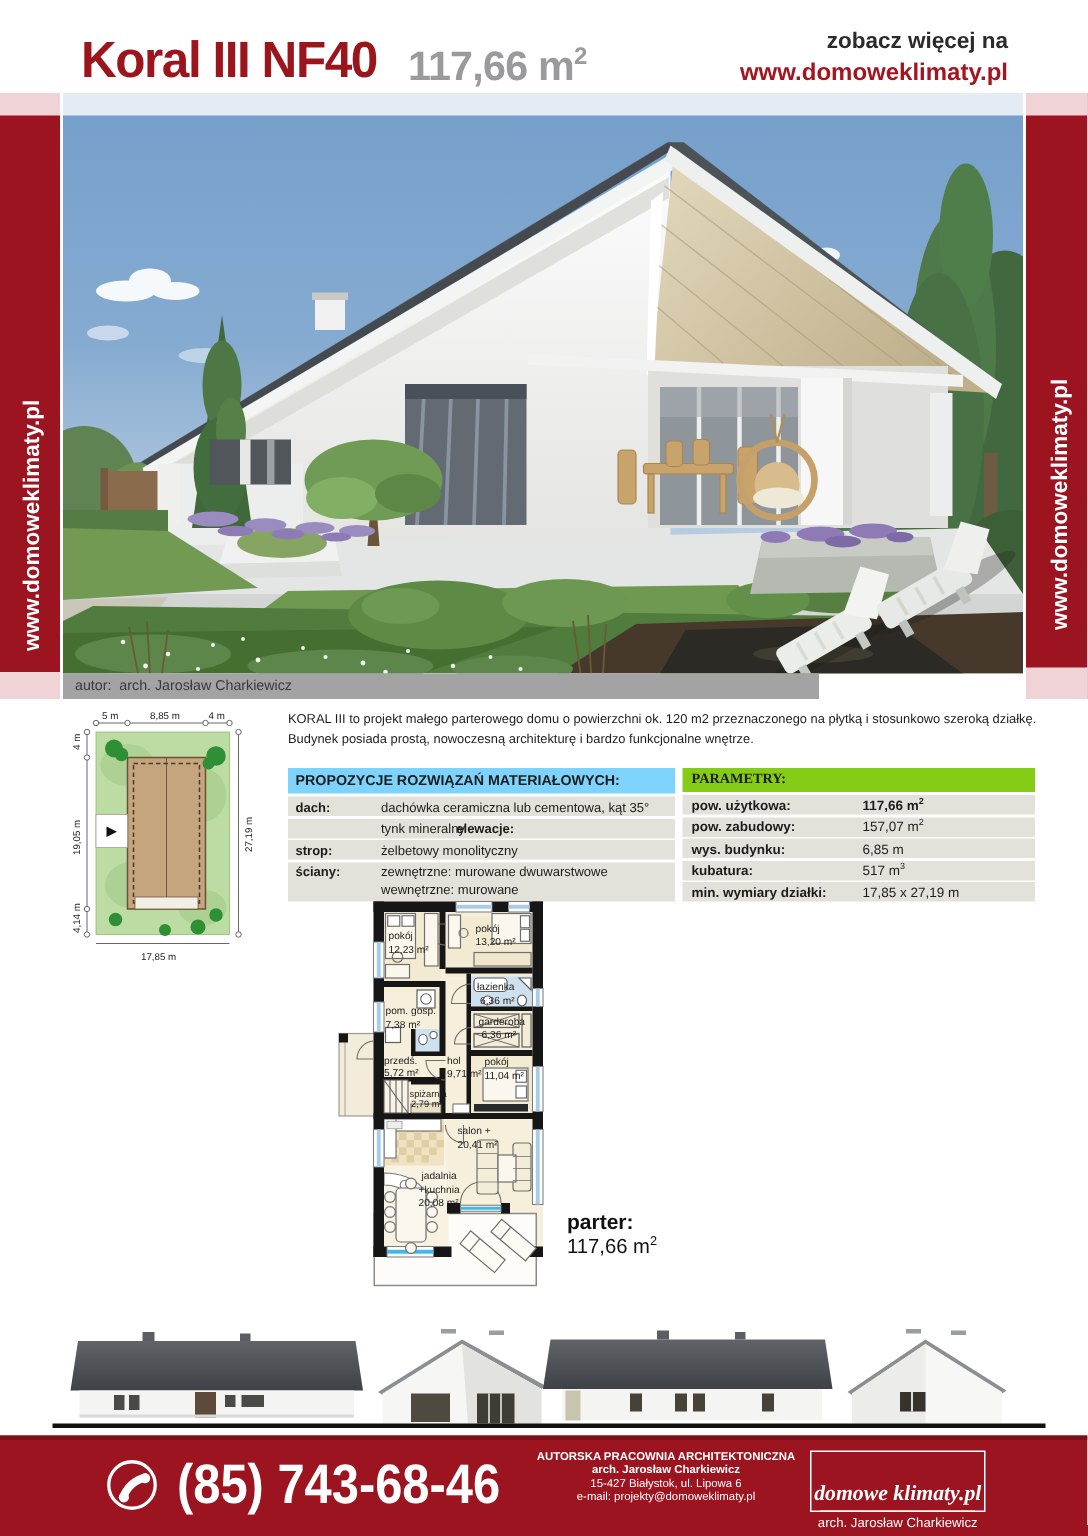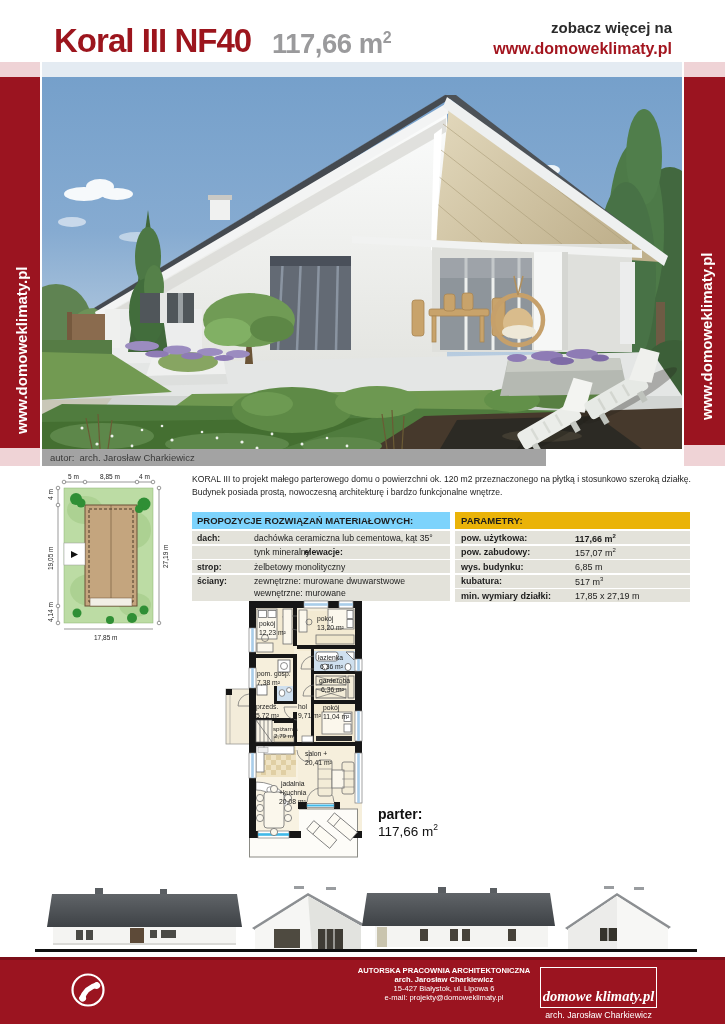--- a/index.html
+++ b/index.html
@@ -310,21 +310,21 @@
 
   <div style="background:#e3e2da;font-size:8.7px;color:#1c1c1c;padding:1.5px 0 1.5px 5px;margin-bottom:1.5px;text-align:center;"><b>elewacje:</b><span style="position:absolute;left:62px;">tynk mineralny</span></div>
 
   <div style="background:#e3e2da;font-size:8.7px;color:#1c1c1c;padding:1.5px 0 1.5px 5px;margin-bottom:1.5px;"><b>strop:</b><span style="position:absolute;left:62px;">żelbetowy monolityczny</span></div>
 
   <div style="background:#e3e2da;font-size:8.7px;color:#1c1c1c;padding:1.5px 0 1.5px 5px;line-height:11.5px;"><b>ściany:</b><span style="position:absolute;left:62px;">zewnętrzne: murowane dwuwarstwowe<br>wewnętrzne: murowane</span><br>&nbsp;</div>
 </div>
 
 <div class="abs" style="left:455px;top:512px;width:235px;">
 
-  <div style="background:#eab308;font-weight:bold;font-size:9.5px;color:#1c1c1c;padding:3px 0 3px 6px;margin-bottom:2px;">PARAMETRY:</div>
+  <div style="background:#84cc16;font-weight:bold;font-size:9.5px;color:#1c1c1c;padding:3px 0 3px 6px;margin-bottom:2px;font-family:Liberation Serif, serif;">PARAMETRY:</div>
 
   <div style="background:#e3e2da;font-size:9px;color:#1c1c1c;padding:1.5px 0 1.5px 6px;margin-bottom:1.5px;"><b>pow. użytkowa:</b><span style="position:absolute;left:120px;font-weight:bold;">117,66 m<sup style="font-size:6px;">2</sup></span></div>
 
   <div style="background:#e3e2da;font-size:9px;color:#1c1c1c;padding:1.5px 0 1.5px 6px;margin-bottom:1.5px;"><b>pow. zabudowy:</b><span style="position:absolute;left:120px;">157,07 m<sup style="font-size:6px;">2</sup></span></div>
 
   <div style="background:#e3e2da;font-size:9px;color:#1c1c1c;padding:1.5px 0 1.5px 6px;margin-bottom:1.5px;"><b>wys. budynku:</b><span style="position:absolute;left:120px;">6,85 m</span></div>
 
   <div style="background:#e3e2da;font-size:9px;color:#1c1c1c;padding:1.5px 0 1.5px 6px;margin-bottom:1.5px;"><b>kubatura:</b><span style="position:absolute;left:120px;">517 m<sup style="font-size:6px;">3</sup></span></div>
 
   <div style="background:#e3e2da;font-size:9px;color:#1c1c1c;padding:1.5px 0 1.5px 6px;"><b>min. wymiary działki:</b><span style="position:absolute;left:120px;">17,85 x 27,19 m</span></div>
@@ -733,20 +733,23 @@
 
   <svg class="abs" style="left:68px;top:13px;" width="40" height="40" viewBox="0 0 40 40">
     <circle cx="20" cy="20" r="15.5" fill="none" stroke="#ffffff" stroke-width="2.2"></circle>
     <g transform="rotate(-42 20 20)">
       <circle cx="10.5" cy="22.5" r="3.4" fill="#ffffff"></circle>
       <circle cx="29.5" cy="22.5" r="3.4" fill="#ffffff"></circle>
       <path d="M7.5,20.5 Q20,13.5 32.5,20.5 L29.5,25 Q20,19.5 10.5,25 Z" fill="#ffffff"></path>
     </g>
   </svg>
 
+  <div class="abs" style="left:118px;top:12px;width:240px;">
+    <span style="display:inline-block;transform:scale(0.88,1);transform-origin:left;color:#fff;font-weight:bold;font-size:37px;white-space:nowrap;">(85) 743-68-46</span>
+  </div>
 
   <div class="abs" style="left:355px;top:9px;width:178px;text-align:center;color:#fff;font-size:7.6px;line-height:9px;">
     <b>AUTORSKA PRACOWNIA ARCHITEKTONICZNA<br>arch. Jarosław Charkiewicz</b><br>15-427 Białystok, ul. Lipowa 6<br>e-mail: projekty@domoweklimaty.pl
   </div>
 
   <div class="abs" style="left:540px;top:10px;width:115px;height:39px;border:1.5px solid #fff;">
     <div style="text-align:center;color:#fff;font-size:14.5px;font-weight:bold;font-style:italic;margin-top:20px;font-family:'Liberation Serif',serif;">domowe klimaty.pl</div>
     <div style="border-top:1px solid #fff;margin:2px 6px 0 6px;"></div>
     <div style="text-align:center;color:#fff;font-size:8.8px;margin-top:2px;">arch. Jarosław Charkiewicz</div>
   </div>

